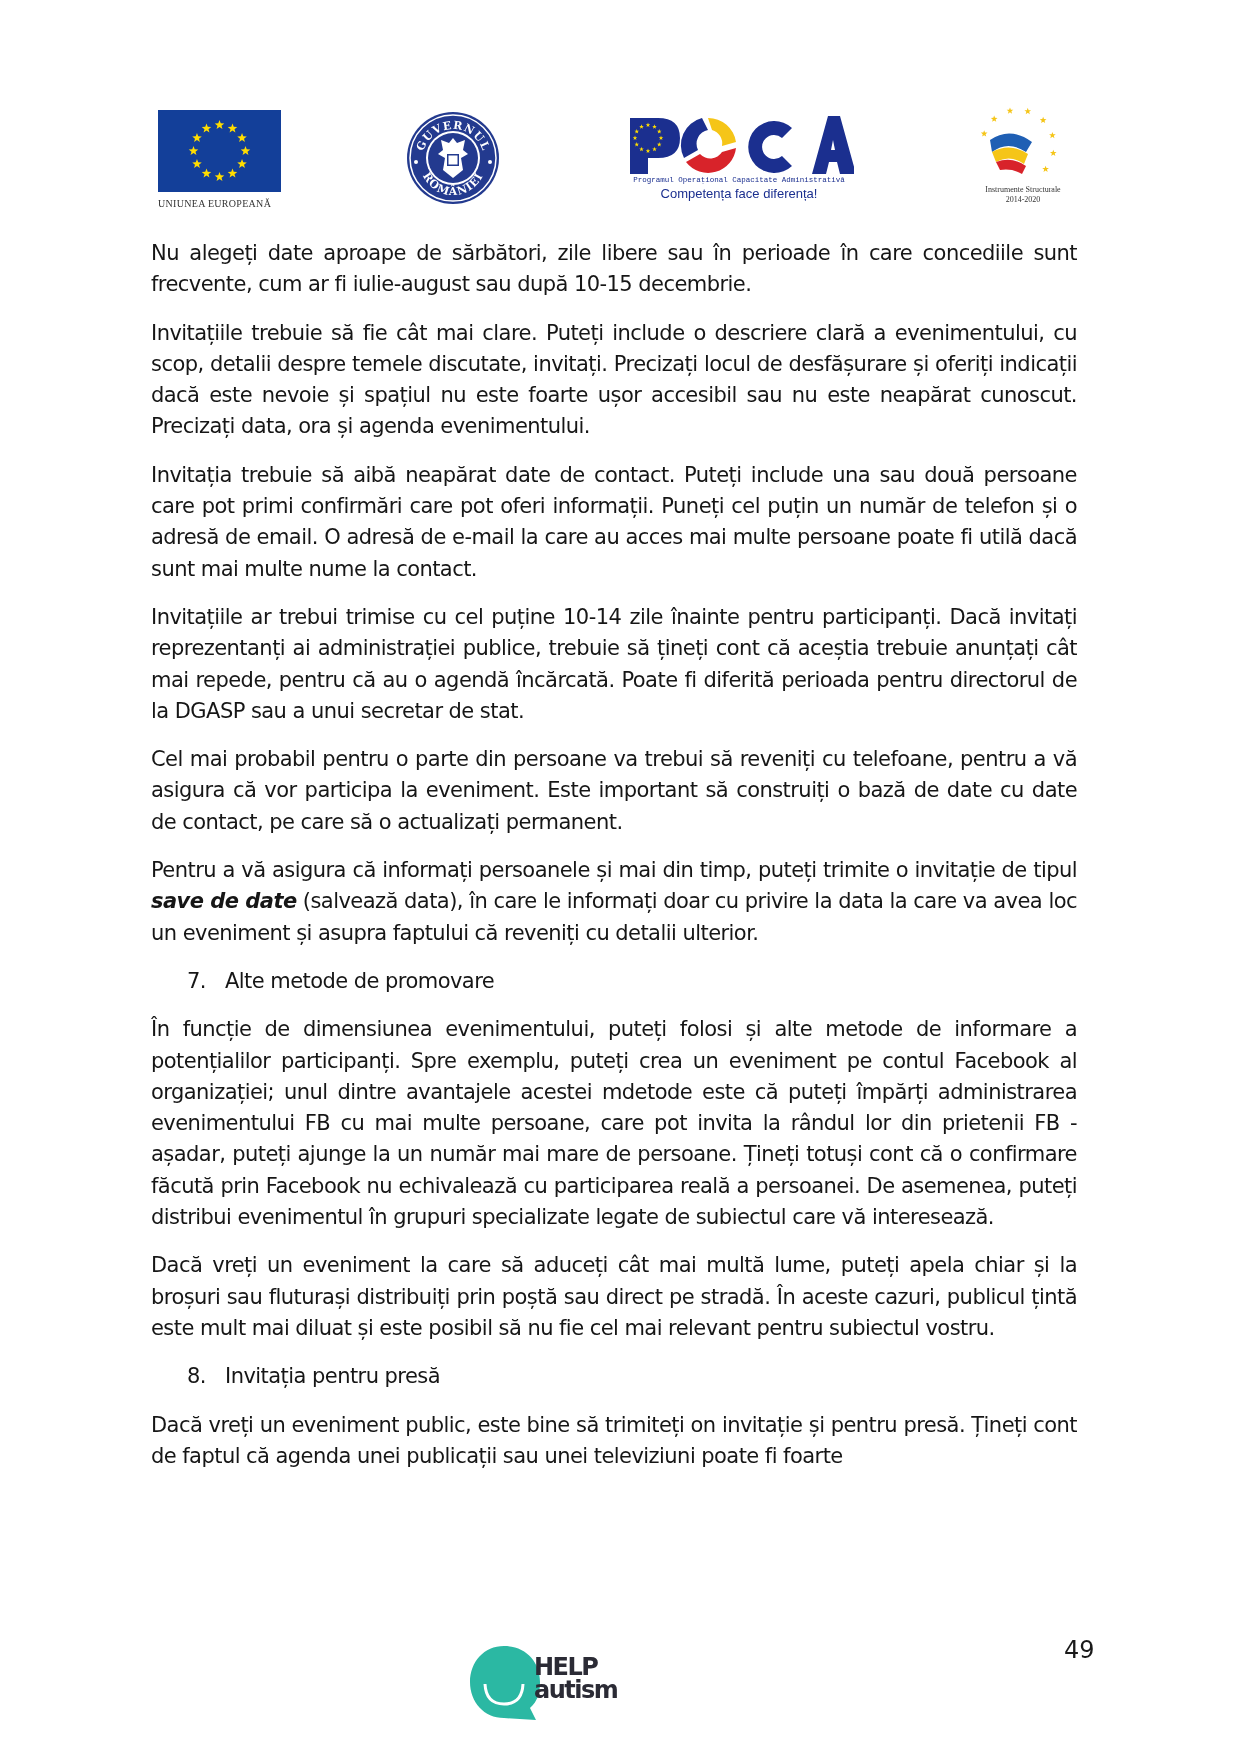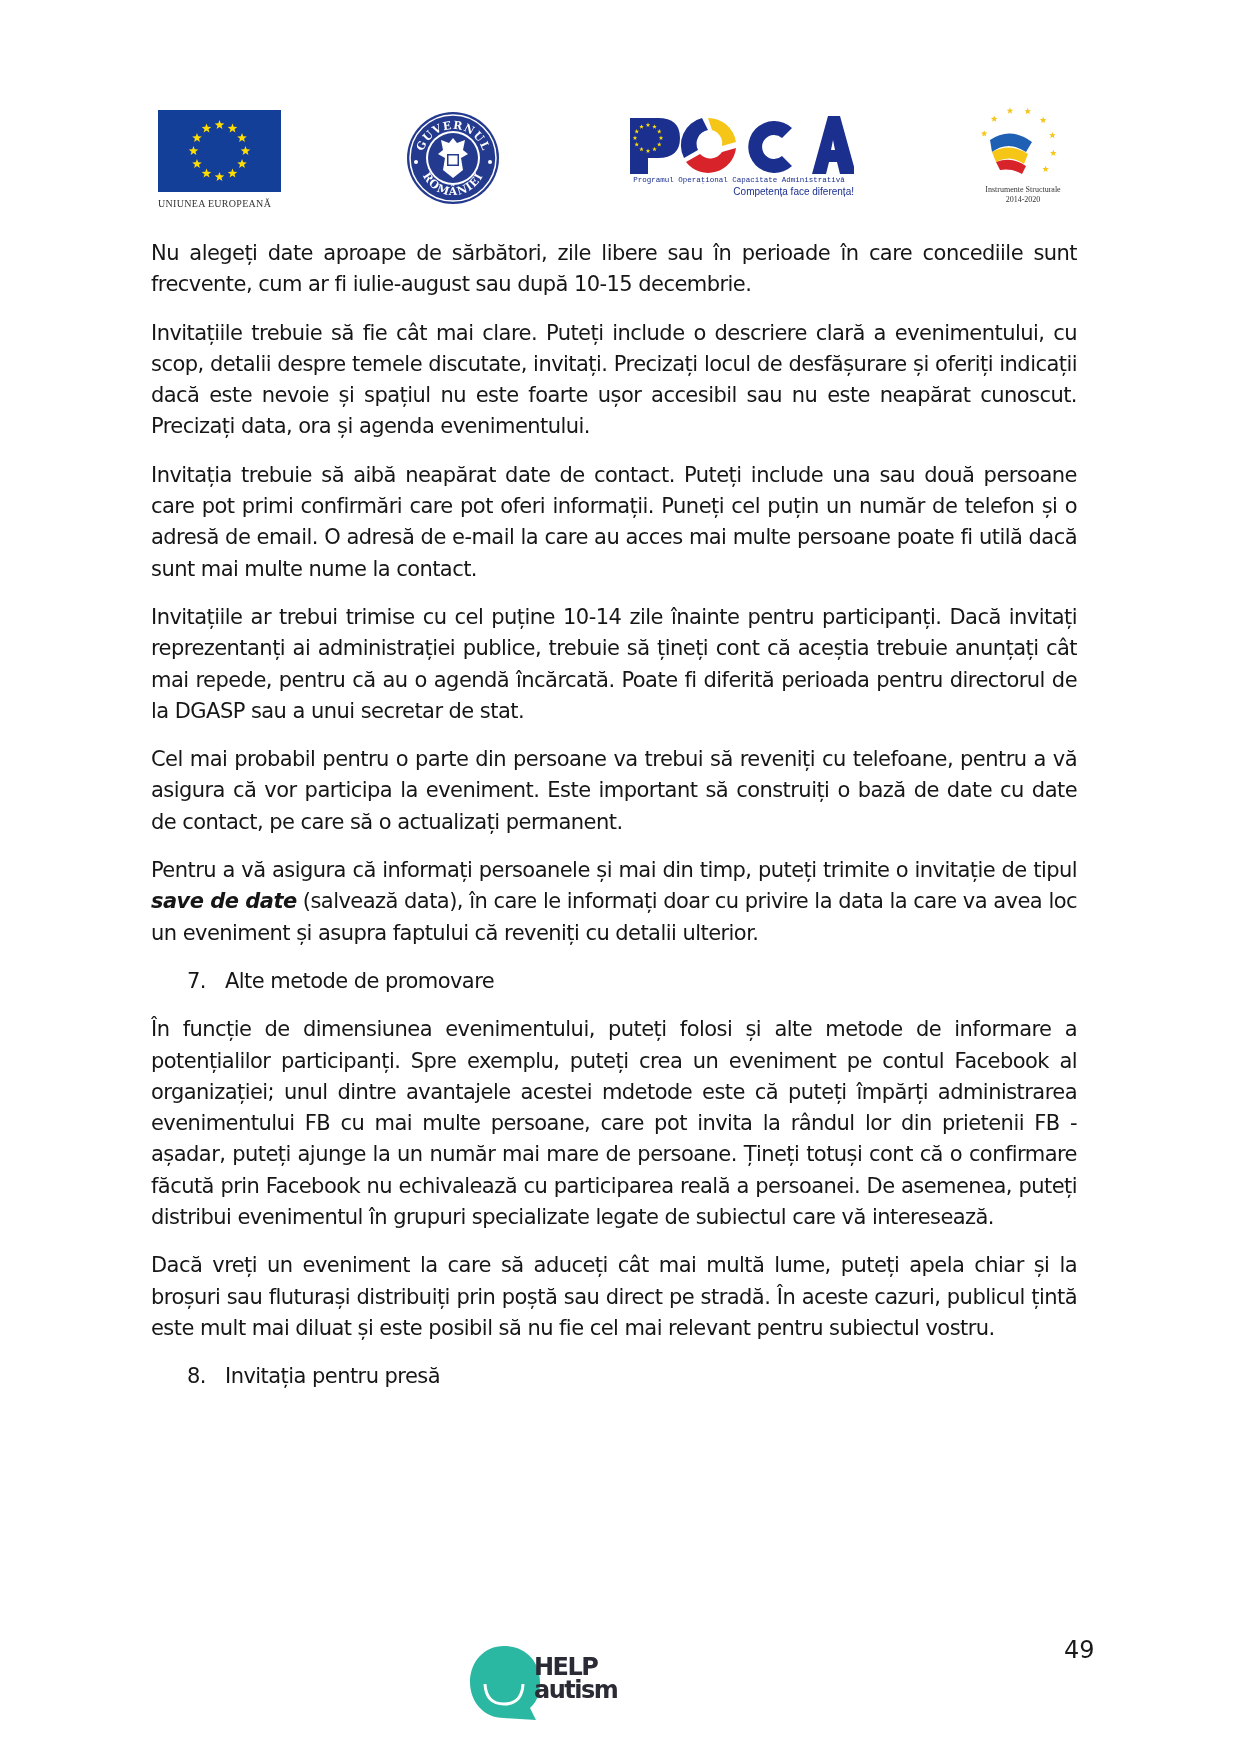--- a/index.html
+++ b/index.html
@@ -8,21 +8,21 @@
 
   
   .logos { position: absolute; top: 98px; left: 0; width: 1240px; height: 115px; }
   .logo { position: absolute; }
   .eu { left: 158px; top: 12px; width: 123px; }
   .eu-flag { width: 123px; height: 82px; background: #133f99; position: relative; }
   .eu-caption { font-family: Liberation Serif, serif; font-size: 10px; color: #333; margin-top: 6px; letter-spacing: 0.3px; }
   .gov { left: 405px; top: 12px; width: 96px; height: 96px; }
   .poca { left: 624px; top: 14px; width: 230px; height: 90px; }
   .poca-sub { font-family: Liberation Mono, monospace; font-size: 7.5px; color: #1b2f8f; position: absolute; top: 64px; left: 0; width: 230px; text-align: center; white-space: nowrap; }
-  .poca-tag { font-family: "Liberation Sans", sans-serif; font-size: 10px; color: #1b2f8f; position: absolute; top: 74px; left: 0; width: 230px; text-align: right; white-space: nowrap; }
+  .poca-tag { font-family: "Liberation Sans", sans-serif; font-size: 13px; color: #1b2f8f; position: absolute; top: 74px; left: 0; width: 230px; text-align: center; white-space: nowrap; }
   .is { left: 970px; top: 8px; width: 106px; height: 100px; }
   .is-caption { font-family: Liberation Serif, serif; font-size: 8px; color: #333; text-align: center; position: absolute; top: 79px; left: 0; width: 106px; line-height: 10px; }
 
   
   .content { position: absolute; left: 151px; top: 238px; width: 941px; font-family: "DejaVu Sans", sans-serif; font-size: 21px; line-height: 31.3px; color: #161616; letter-spacing: -0.55px; word-spacing: 0px; }
   .content p { margin: 0 15px 17px 0; text-align: justify; }
   .content .heading { margin: 0 0 17px 0; padding-left: 36px; }
   .content .heading .num { display: inline-block; width: 38px; }
   .content em { font-weight: bold; font-style: italic; }
 
@@ -151,20 +151,21 @@
       <span class="num">7.</span><span>Alte metode de promovare</span>
     </div>
 
     <p>În funcție de dimensiunea evenimentului, puteți folosi și alte metode de informare a potențialilor participanți. Spre exemplu, puteți crea un eveniment pe contul Facebook al organizației; unul dintre avantajele acestei mdetode este că puteți împărți administrarea evenimentului FB cu mai multe persoane, care pot invita la rândul lor din prietenii FB - așadar, puteți ajunge la un număr mai mare de persoane. Țineți totuși cont că o confirmare făcută prin Facebook nu echivalează cu participarea reală a persoanei. De asemenea, puteți distribui evenimentul în grupuri specializate legate de subiectul care vă interesează.</p>
     <p>Dacă vreți un eveniment la care să aduceți cât mai multă lume, puteți apela chiar și la broșuri sau fluturași distribuiți prin poștă sau direct pe stradă. În aceste cazuri, publicul țintă este mult mai diluat și este posibil să nu fie cel mai relevant pentru subiectul vostru.</p>
 
     <div class="heading">
       <span class="num">8.</span><span>Invitația pentru presă</span>
     </div>
 
+    <p>Dacă vreți un eveniment public, este bine să trimiteți on invitație și pentru presă. Țineți cont de faptul că agenda unei publicații sau unei televiziuni poate fi foarte</p>
   </div>
 
   <div class="footer-logo">
     <svg width="80" height="80" viewBox="0 0 80 80">
       <path d="M38 4 C18 4 4 20 4 40 C4 60 18 76 38 76 L70 78 L64 66 C72 59 74 50 74 40 C74 20 60 4 38 4 Z" fill="#2bb8a3"></path>
       <path d="M19 42 Q20 62 38 62 Q56 62 57 42" fill="none" stroke="#ffffff" stroke-width="3"></path>
     </svg>
     <div class="help-text">
       <div>HELP</div>
       <div>autism</div>

